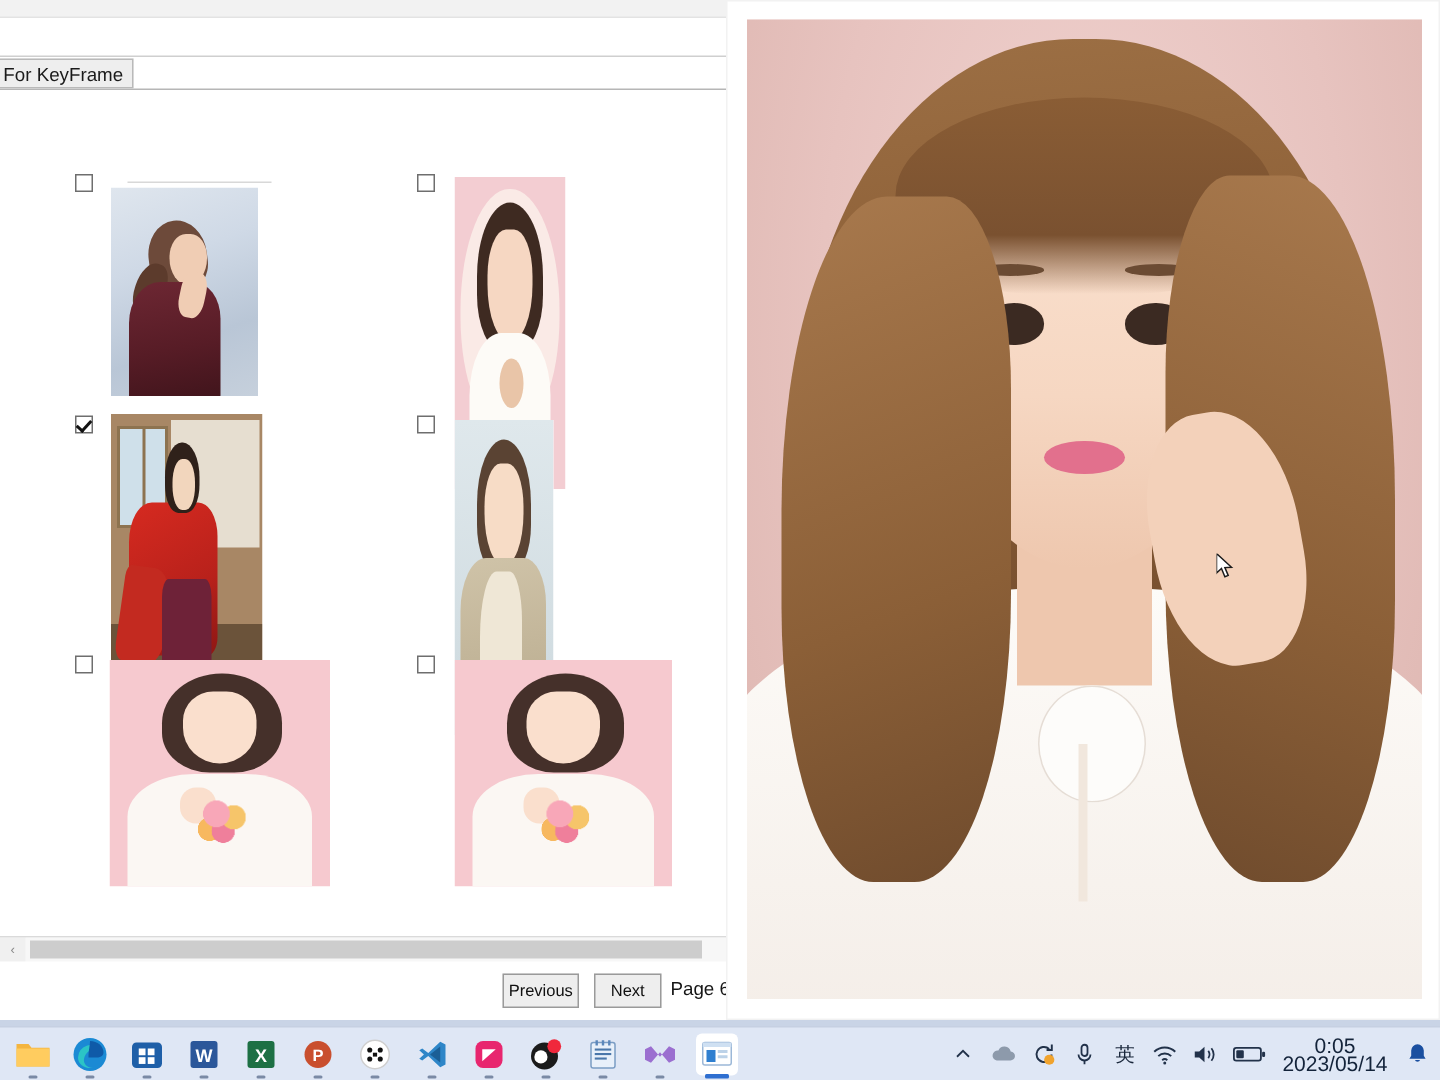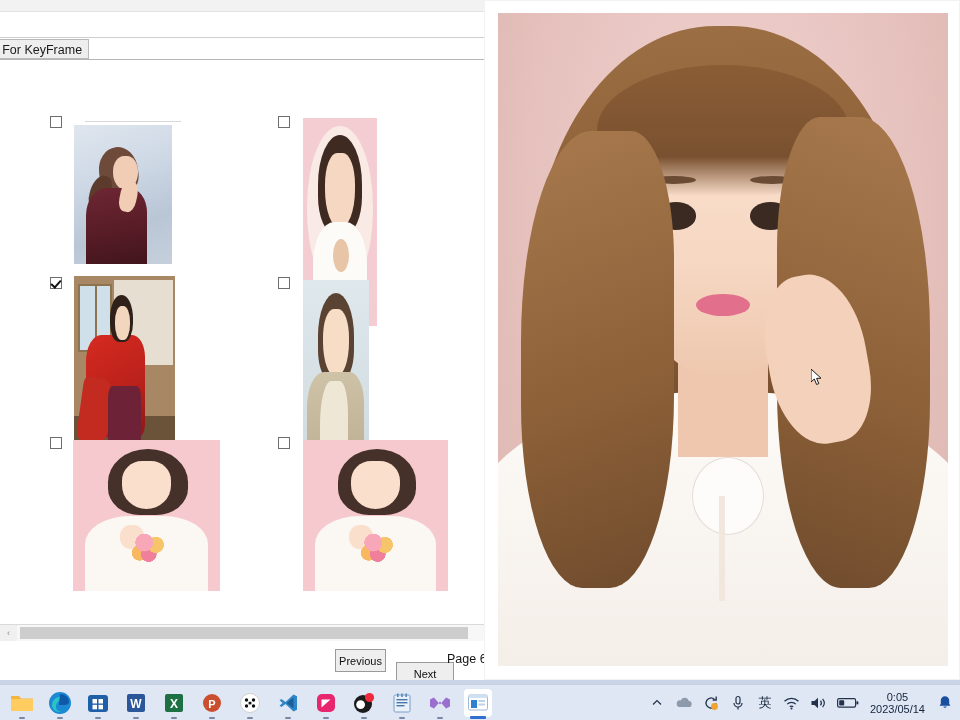--- a/index.html
+++ b/index.html
@@ -249,21 +249,21 @@
   }
   .btn {
     position: absolute; top: 8px; height: 23px;
     background: #eeeeee; border: 1px solid #9a9a9a;
     font-size: 11px; color: #101010;
     display: flex; align-items: center; justify-content: center;
     font-family: "Liberation Sans", sans-serif;
     white-space: nowrap; overflow: hidden;
   }
   .btn-prev { left: 335px; width: 51px; }
-  .btn-next { left: 396px; width: 58px; margin-top: 13px; }
+  .btn-next { left: 396px; width: 45px; }
   .pagelabel {
     position: absolute; left: 447px; top: 11px;
     font-size: 12.5px; color: #151515; white-space: nowrap;
   }
 
   
   .preview {
     position: absolute; left: 484px; top: 0; width: 476px; height: 680px;
     background: #ffffff;
     border: 1px solid #f2f2f2;
@@ -370,21 +370,21 @@
   }
   .tb-item.active .dot { width: 16px; height: 3px; background: #2f6fd0; }
 
   .tb-tray {
     position: absolute; right: 6px; top: 0; height: 36px;
     display: flex; align-items: center; gap: 9px;
     font-size: 11px; color: #1b2a3d;
   }
   .tray-ic { width: 18px; height: 18px; display:flex; align-items:center; justify-content:center; }
   .clock {
-    text-align: center; line-height: 12px; font-size: 11px; color: #13233a;
+    text-align: center; line-height: 12px; font-size: 14px; color: #13233a;
     padding: 0 2px;
   }
 </style>
 </head>
 <body>
 
 <div id="screen">
 
   <div class="desktop"></div>
 

